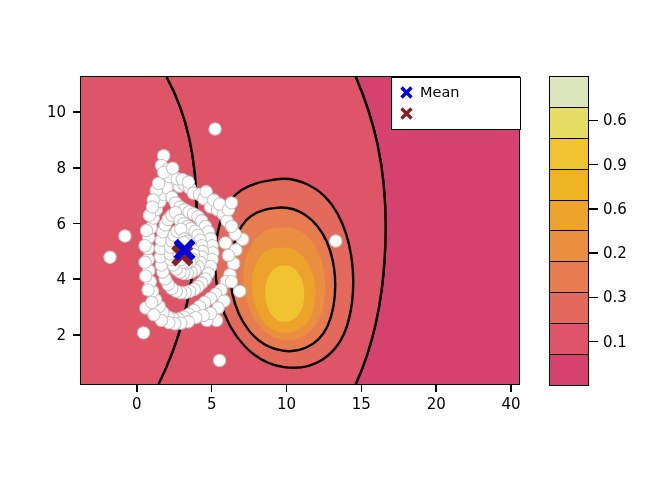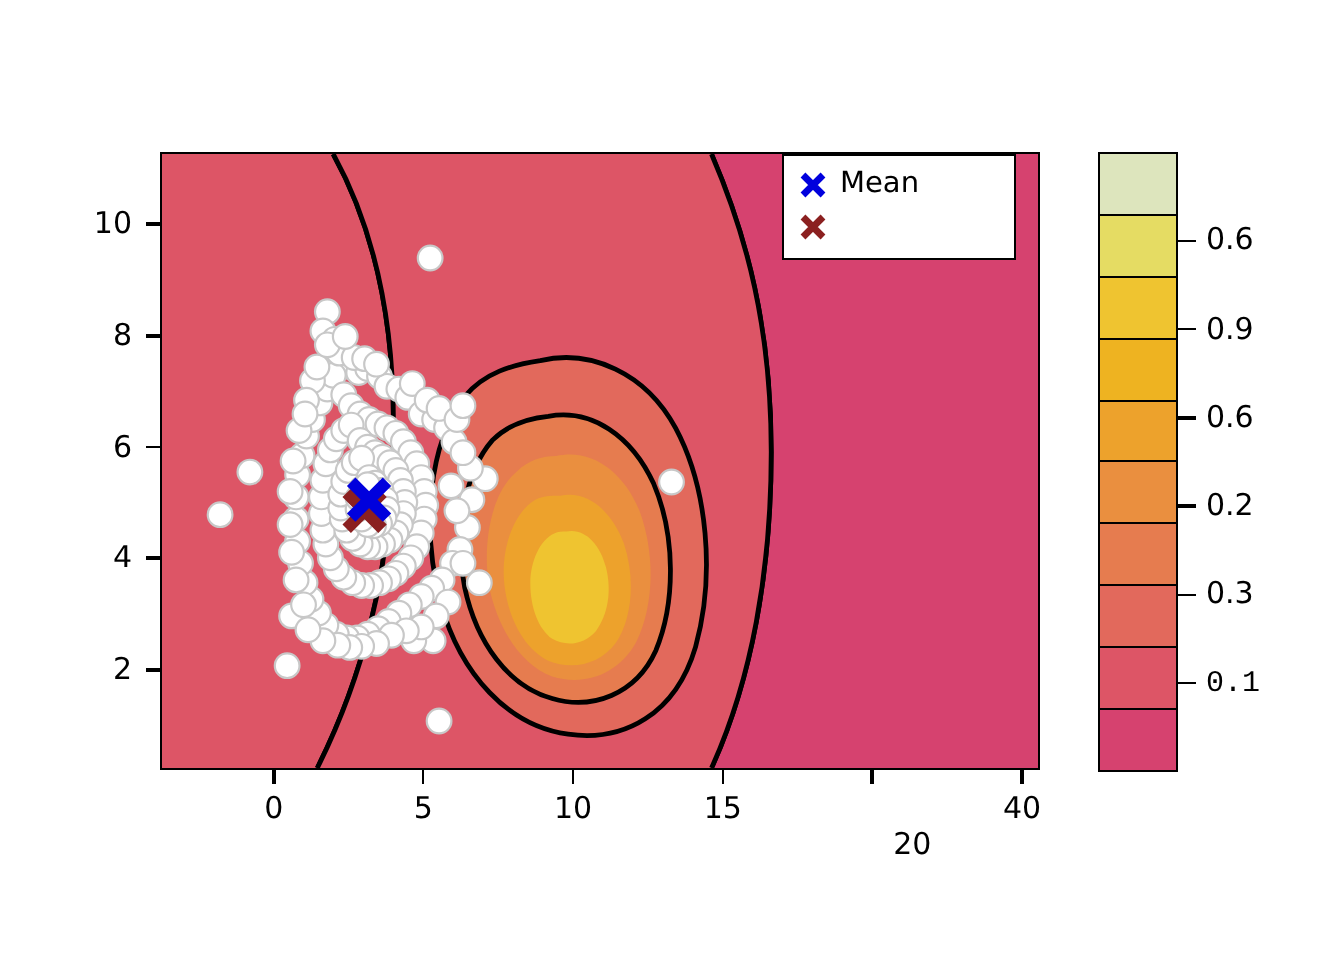--- a/index.html
+++ b/index.html
@@ -72,21 +72,21 @@
     line-height: 1;
   }
   .xtick-label { transform: translateX(-50%); }
   .ytick-label { transform: translateY(-50%); text-align: right; }
 
   
   #plot-legend {
     position: absolute;
     left: 391px;
     top: 77px;
-    width: 117px;
+    width: 130px;
     background: #ffffff;
     border: 1.5px solid #000000;
     box-sizing: border-box;
     padding: 4px 5px 5px 6px;
   }
   .legend-row {
     display: flex;
     align-items: center;
     height: 21px;
   }
@@ -364,21 +364,21 @@
   <div id="x-axis">
       <div class="axis-tick-mark xtick-mark" style="left: 136.121px; top: 385px;"></div>
       <div class="axis-tick-label xtick-label" style="left: 136.871px; top: 397px;">0</div>
       <div class="axis-tick-mark xtick-mark" style="left: 210.951px; top: 385px;"></div>
       <div class="axis-tick-label xtick-label" style="left: 211.701px; top: 397px;">5</div>
       <div class="axis-tick-mark xtick-mark" style="left: 285.781px; top: 385px;"></div>
       <div class="axis-tick-label xtick-label" style="left: 286.531px; top: 397px;">10</div>
       <div class="axis-tick-mark xtick-mark" style="left: 360.611px; top: 385px;"></div>
       <div class="axis-tick-label xtick-label" style="left: 361.361px; top: 397px;">15</div>
       <div class="axis-tick-mark xtick-mark" style="left: 435.44px; top: 385px;"></div>
-      <div class="axis-tick-label xtick-label" style="left: 436.19px; top: 415px; margin-left: 20px;">20</div>
+      <div class="axis-tick-label xtick-label" style="left: 436.19px; top: 397px;">20</div>
       <div class="axis-tick-mark xtick-mark" style="left: 510.27px; top: 385px;"></div>
       <div class="axis-tick-label xtick-label" style="left: 511.02px; top: 397px;">40</div>
     </div>
   <div id="y-axis">
       <div class="axis-tick-mark ytick-mark" style="left: 73px; top: 334.142px;"></div>
       <div class="axis-tick-label ytick-label" style="left: 32px; width: 34px; top: 334.892px;">2</div>
       <div class="axis-tick-mark ytick-mark" style="left: 73px; top: 278.466px;"></div>
       <div class="axis-tick-label ytick-label" style="left: 32px; width: 34px; top: 279.216px;">4</div>
       <div class="axis-tick-mark ytick-mark" style="left: 73px; top: 222.791px;"></div>
       <div class="axis-tick-label ytick-label" style="left: 32px; width: 34px; top: 223.541px;">6</div>
@@ -409,21 +409,21 @@
       <div class="colorbar-band" style="background: rgb(230, 124, 79);"></div>
       <div class="colorbar-band" style="background: rgb(234, 143, 63);"></div>
       <div class="colorbar-band" style="background: rgb(237, 162, 44);"></div>
       <div class="colorbar-band" style="background: rgb(238, 179, 33);"></div>
       <div class="colorbar-band" style="background: rgb(239, 196, 48);"></div>
       <div class="colorbar-band" style="background: rgb(229, 220, 99);"></div>
       <div class="colorbar-band" style="background: rgb(221, 229, 189);"></div>
     </div>
   <div id="colorbar-ticks">
       <div class="cbar-tick-mark" style="top: 264.964px;"></div>
-      <div class="cbar-tick-label" style="top: 265.714px; font-family: Liberation Mono, monospace;">0.1</div>
+      <div class="cbar-tick-label" style="top: 265.714px;">0.1</div>
       <div class="cbar-tick-mark" style="top: 220.679px;"></div>
       <div class="cbar-tick-label" style="top: 221.429px;">0.3</div>
       <div class="cbar-tick-mark" style="top: 176.393px;"></div>
       <div class="cbar-tick-label" style="top: 177.143px;">0.2</div>
       <div class="cbar-tick-mark" style="top: 132.107px;"></div>
       <div class="cbar-tick-label" style="top: 132.857px;">0.6</div>
       <div class="cbar-tick-mark" style="top: 87.8214px;"></div>
       <div class="cbar-tick-label" style="top: 88.5714px;">0.9</div>
       <div class="cbar-tick-mark" style="top: 43.5357px;"></div>
       <div class="cbar-tick-label" style="top: 44.2857px;">0.6</div>

